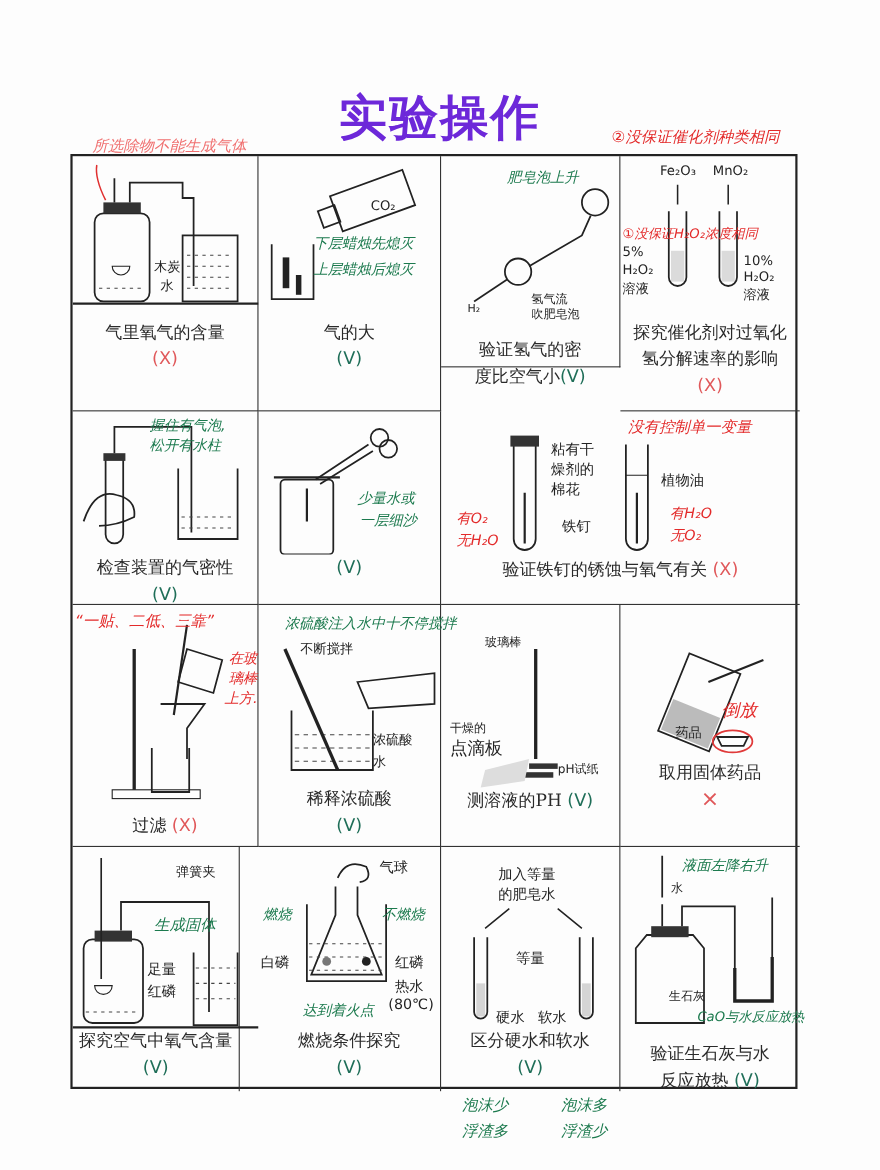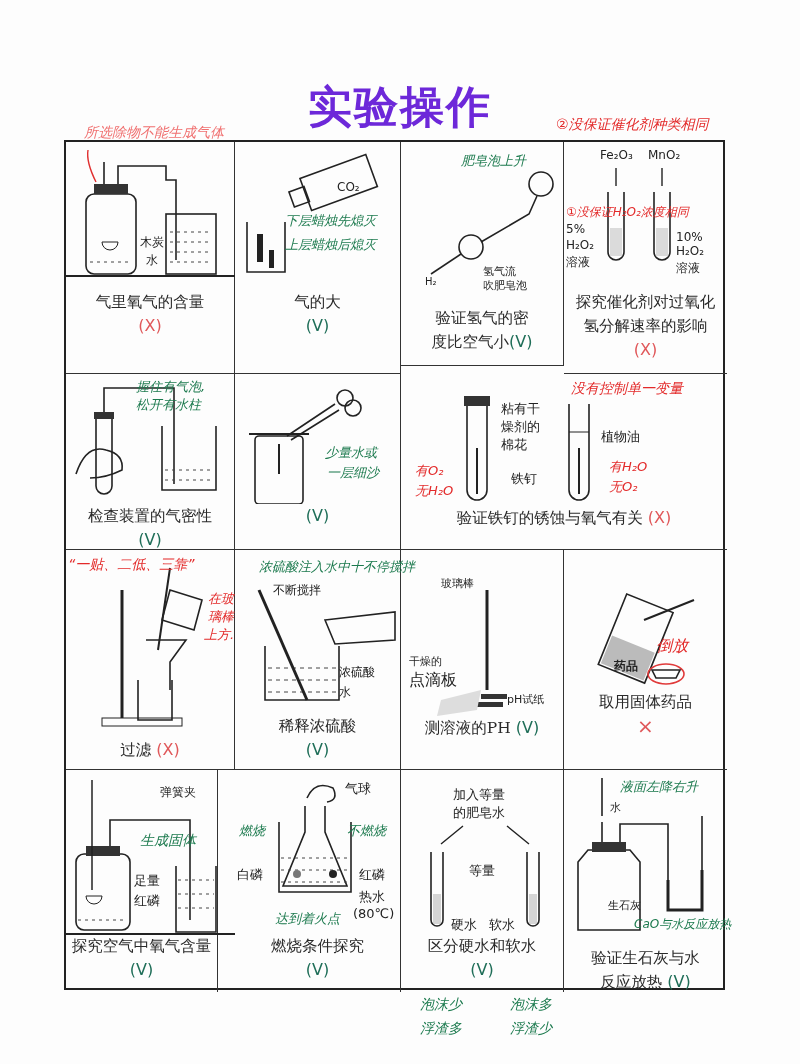--- a/index.html
+++ b/index.html
@@ -65,21 +65,21 @@
     </svg>
     <div class="lbl" style="left:102px; top:38px;">CO₂</div>
     <div class="note-green" style="left:50px; top:70px;">下层蜡烛先熄灭</div>
     <div class="note-green" style="left:50px; top:94px;">上层蜡烛后熄灭</div>
     <div class="cap" style="top:148px;">
       <div>气的大</div>
       <div class="verdict-ok">(V)</div>
     </div>
   </div>
 
-  <div class="cell" style="left:335px; top:0; width:163px; height:224px;">
+  <div class="cell" style="left:335px; top:0; width:163px; height:192px;">
     <svg class="fig" width="163" height="150">
       <circle class="stroke" cx="140" cy="42" r="12"></circle>
       <path class="stroke" d="M136 54 L128 72 L80 100"></path>
       <circle class="stroke" cx="70" cy="105" r="12"></circle>
       <path class="stroke" d="M60 112 L30 132"></path>
     </svg>
     <div class="note-green" style="left:60px; top:10px;">肥皂泡上升</div>
     <div class="lbl" style="left:24px; top:134px; font-size:10px;">H₂</div>
     <div class="lbl" style="left:82px; top:122px; font-size:11px;">氢气流</div>
     <div class="lbl" style="left:82px; top:136px; font-size:11px;">吹肥皂泡</div>
@@ -236,21 +236,21 @@
   <div class="cell" style="left:498px; top:408px; width:163px; height:220px; border-right:none;">
     <svg class="fig" width="163" height="180">
       <g transform="rotate(22 70 90)">
           <rect class="stroke" x="46" y="50" width="50" height="76"></rect>
           <rect x="48" y="94" width="46" height="30" fill="#bbb"></rect>
         </g>
       <line x1="80" y1="70" x2="130" y2="50" stroke="#222" stroke-width="2"></line>
       <ellipse class="stroke" cx="102" cy="124" rx="18" ry="10" style="stroke:#e03a3a"></ellipse>
       <path class="stroke" d="M88 120 H116 L112 128 H92 z"></path>
     </svg>
-    <div class="lbl" style="left:50px; top:108px; font-weight:bold;">药品</div>
+    <div class="lbl" style="left:50px; top:108px; font-weight:normal;">药品</div>
     <div class="note-red" style="left:92px; top:86px; font-size:16px;">倒放</div>
     <div class="cap" style="top:140px;">
       <div>取用固体药品</div>
       <div class="verdict-bad" style="font-size:20px;">×</div>
     </div>
   </div>
 
   <div class="cell" style="left:0; top:628px; width:152px; height:222px; border-bottom:none;">
     <svg class="fig" width="169" height="180">
       <rect class="stroke" x="10" y="84" width="54" height="76" rx="8"></rect>

